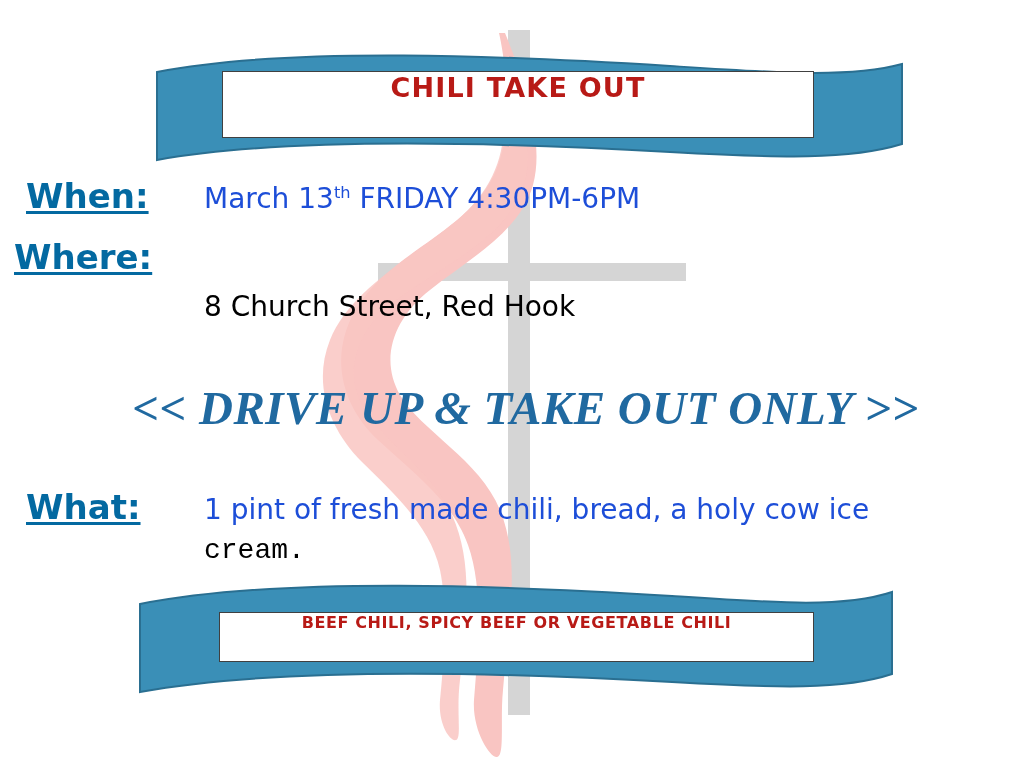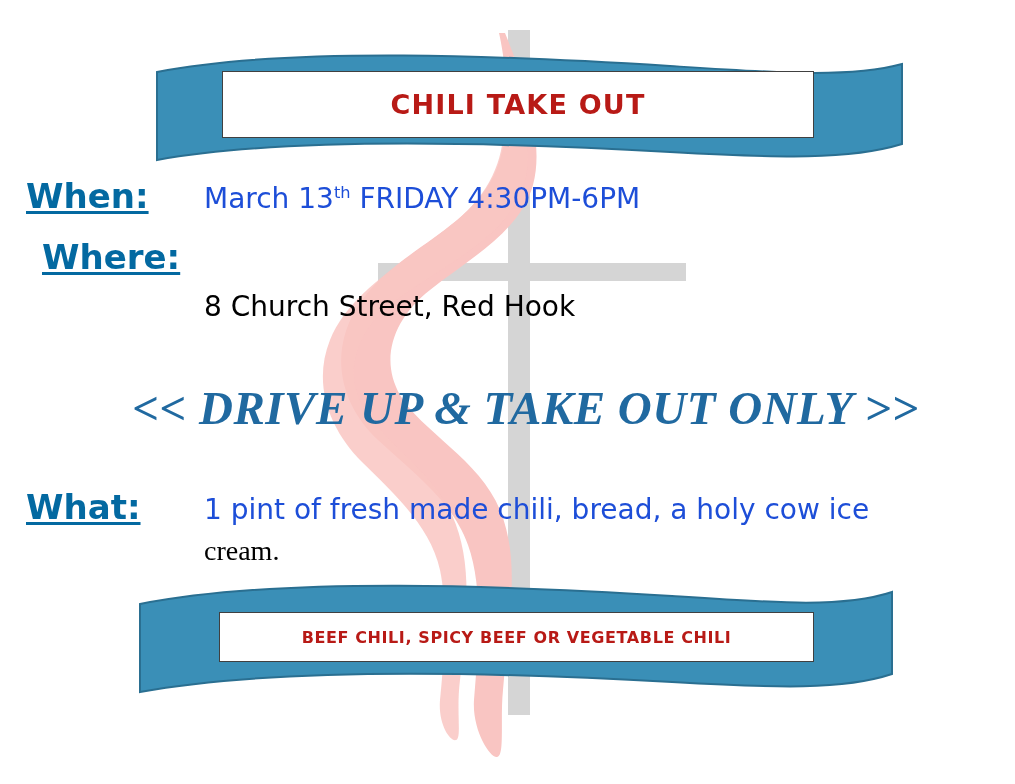--- a/index.html
+++ b/index.html
@@ -40,21 +40,21 @@
   #bot-banner-svg  { left: 132px; top: 578px; width: 768px; height: 122px; }
 
   
   .banner-box {
     position: absolute;
     z-index: 2;
     background: #ffffff;
     border: 1px solid #404040;
     box-sizing: border-box;
     display: flex;
-    align-items: center;
+    align-items: flex-start;
     justify-content: center;
   }
   #top-banner-box {
     left: 222px; top: 71px;
     width: 592px; height: 67px;
   }
   #bot-banner-box {
     left: 219px; top: 612px;
     width: 595px; height: 50px;
   }
@@ -105,21 +105,21 @@
     white-space: nowrap;
   }
   .info-value sup {
     font-size: 0.58em;
     vertical-align: super;
   }
 
   #row-when  { left: 26px; top: 176px; }
   #row-when  .info-label { width: 178px; }
 
-  #row-where { left: 42px; top: 237px; }
+  #row-where { left: 14px; top: 237px; }
   #row-where .info-label { width: 178px; }
 
   #where-line2 {
     position: absolute;
     left: 204px; top: 290px;
     color: #000000;
     font-family: "DejaVu Sans", sans-serif;
     font-size: 28px;
     white-space: nowrap;
   }
@@ -139,21 +139,21 @@
     margin-left: 18px;
   }
 
   #row-what { left: 26px; top: 487px; }
   #row-what .info-label { width: 178px; }
 
   #what-line2 {
     position: absolute;
     left: 204px; top: 535px;
     color: #000000;
-    font-family: Liberation Serif, serif;
+    font-family: Liberation Mono, monospace;
     font-size: 28px;
     white-space: nowrap;
   }
 </style>
 </head>
 <body>
 
 <div id="flyer">
 
   <svg id="watermark" viewBox="0 0 1015 784" xmlns="http://www.w3.org/2000/svg">

